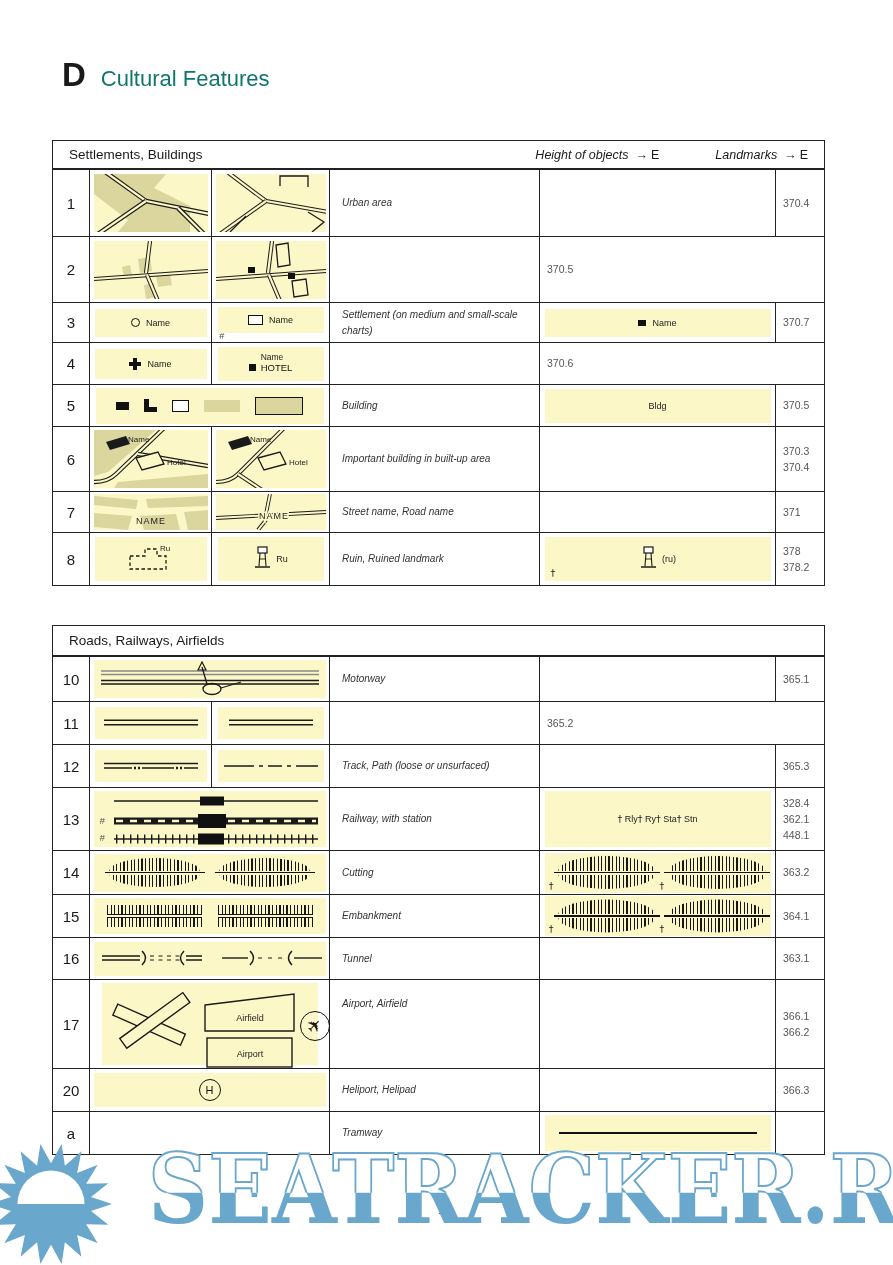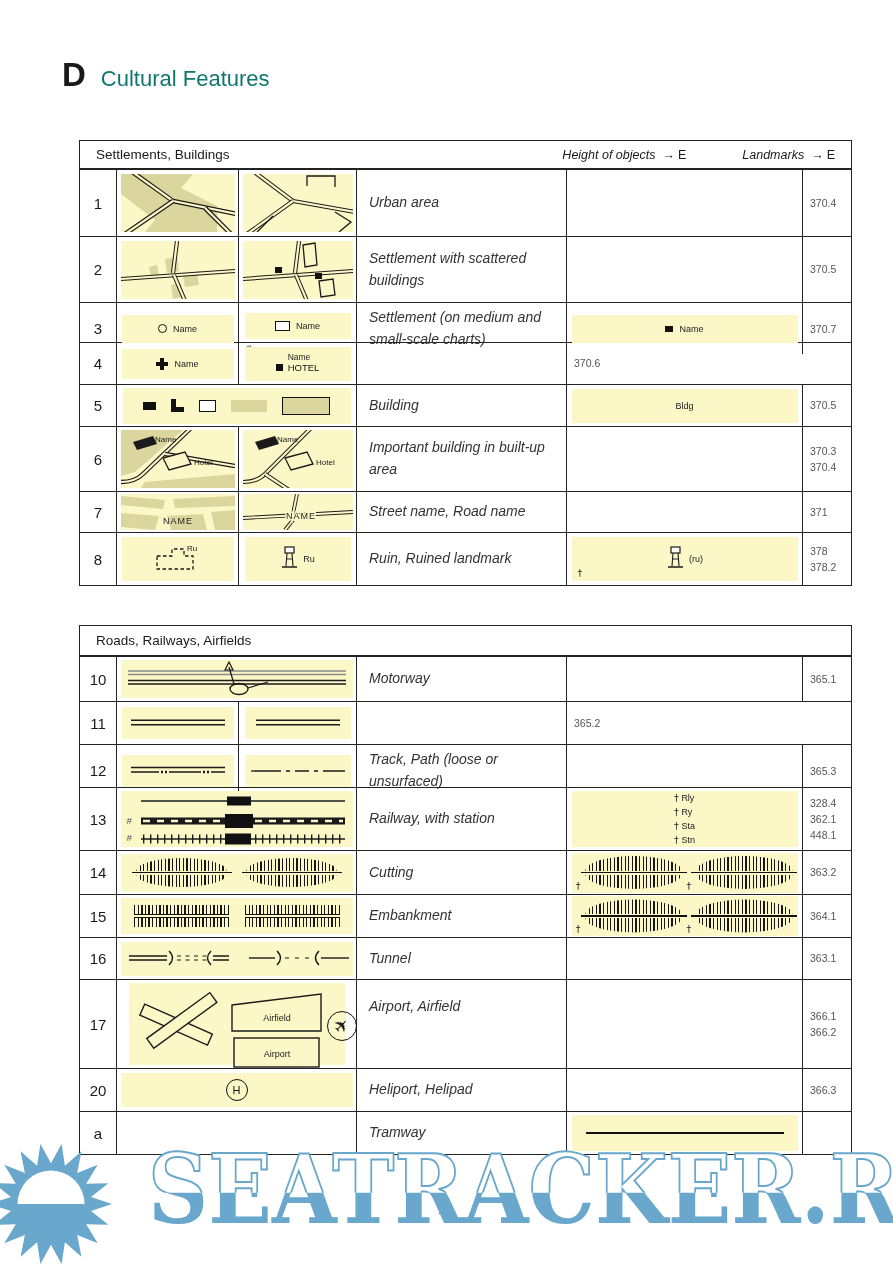--- a/index.html
+++ b/index.html
@@ -2,36 +2,36 @@
 <html><head>
 <meta charset="utf-8">
 <style>
   html,body{margin:0;padding:0}
   body{width:893px;height:1265px;position:relative;overflow:hidden;background:#fff;
        font-family:"Liberation Sans",sans-serif;color:#1a1a1a}
   .sec{position:absolute;left:62px;top:56px;display:flex;align-items:baseline;gap:15px}
   .sec .d{font-size:33px;font-weight:bold}
   .sec .t{font-size:22px;color:#0f766e}
 
-  .tbl{position:absolute;left:79px;width:773px;border:1.5px solid #222;box-sizing:border-box;background:#fff;z-index:1}
+  .tbl{position:absolute;left:52px;width:773px;border:1.5px solid #222;box-sizing:border-box;background:#fff;z-index:1}
   #t1{top:140px}
   #t2{top:625px}
   .thead{height:27px;display:flex;align-items:center;padding:0 16px;border-bottom:1px solid #222;font-size:13.5px}
   #t2 .thead{height:29px}
   .xrefs{margin-left:auto;display:flex;gap:56px;font-size:12.5px;align-items:center}
   .xr em{font-style:italic}
   .xr .ar{margin:0 3px 0 7px;font-style:normal}
   .trow{display:grid;grid-template-columns:37px 122px 118px 210px 236px 1fr;border-top:1px solid #222;box-sizing:border-box}
   .trow>div{box-sizing:border-box;position:relative}
   .cn{display:flex;align-items:center;justify-content:center;font-size:15px;border-right:1px solid #222}
   .cs1,.cs2,.cs12,.co{display:flex;align-items:center;justify-content:center}
   .cs1{border-right:1px solid #222}
   .cs2{border-right:1px solid #222}
   .cs12{grid-column:2/4;border-right:1px solid #222}
-  .cd{border-right:1px solid #222;display:flex;align-items:center;padding:4px 12px;font-style:italic;font-size:14px;color:#333;line-height:1.55}
+  .cd{border-right:1px solid #222;display:flex;align-items:center;padding:4px 12px;font-style:italic;font-size:10px;color:#333;line-height:1.55}
   .cd.top{align-items:flex-start;padding-top:16px}
   .co{border-right:1px solid #222}
   .cr{display:flex;flex-direction:column;justify-content:center;padding-left:7px;font-size:10.5px;color:#55565a;line-height:1.55}
 
   .ybox{background:#FBF7C6;display:flex;align-items:center;justify-content:center}
   .sq{background:#111}
   .osq{border:1.3px solid #111;background:#fff}
   .ksq{background:#DBD69D}
   .kbr{background:#DBD69D;border:1.4px solid #111}
   .circ{border:1.3px solid #111;border-radius:50%;display:flex;align-items:center;justify-content:center}
@@ -151,23 +151,20 @@
             <path d="M56,0 L52,32" stroke="#FBF7C6" stroke-width="2.2"></path>
         <path d="M53,34 L64,60" stroke="#1a1a1a" stroke-width="4.2"></path>
             <path d="M53,34 L64,60" stroke="#FBF7C6" stroke-width="2.2"></path>
         <polygon points="60,4 72,2 74,24 62,26" stroke="#1a1a1a" stroke-width="1.3"></polygon>
         <polygon points="76,40 90,38 92,54 78,56" stroke="#1a1a1a" stroke-width="1.3"></polygon>
           </g>
         <rect x="32" y="26" width="7" height="6" fill="#111"></rect>
           <rect x="72" y="32" width="7" height="6" fill="#111"></rect>
       </svg>
     </div>
-    <div class="cd">
-        <span>Settlement with scattered buildings</span>
-      </div>
     <div class="co"></div>
     <div class="cr">
         <span>370.5</span>
       </div>
   </div>
 
   <div class="trow" style="height:40px">
     <div class="cn">3</div>
     <div class="cs1">
       <div class="ybox" style="width:112px;height:28px;gap:6px">
@@ -473,21 +470,21 @@
         </svg>
         <span class="hash" style="position:absolute;left:6px;top:24px">#</span>
         <span class="hash" style="position:absolute;left:6px;top:41px">#</span>
       </div>
     </div>
     <div class="cd">
         <span>Railway, with station</span>
       </div>
     <div class="co">
       <div class="ybox" style="width:226px;height:56px">
-        <div style="display:flex;flex-direction:column;line-height:13px;font-size:9px;color:#222">
+        <div style="display:flex;flex-direction:row;line-height:13px;font-size:9px;color:#222">
           <span><span class="dg">†</span> <span>Rly</span></span>
           <span><span class="dg">†</span> <span>Ry</span></span>
           <span><span class="dg">†</span> <span>Sta</span></span>
           <span><span class="dg">†</span> <span>Stn</span></span>
         </div>
       </div>
     </div>
     <div class="cr">
         <span>328.4</span>
         <span>362.1</span>

